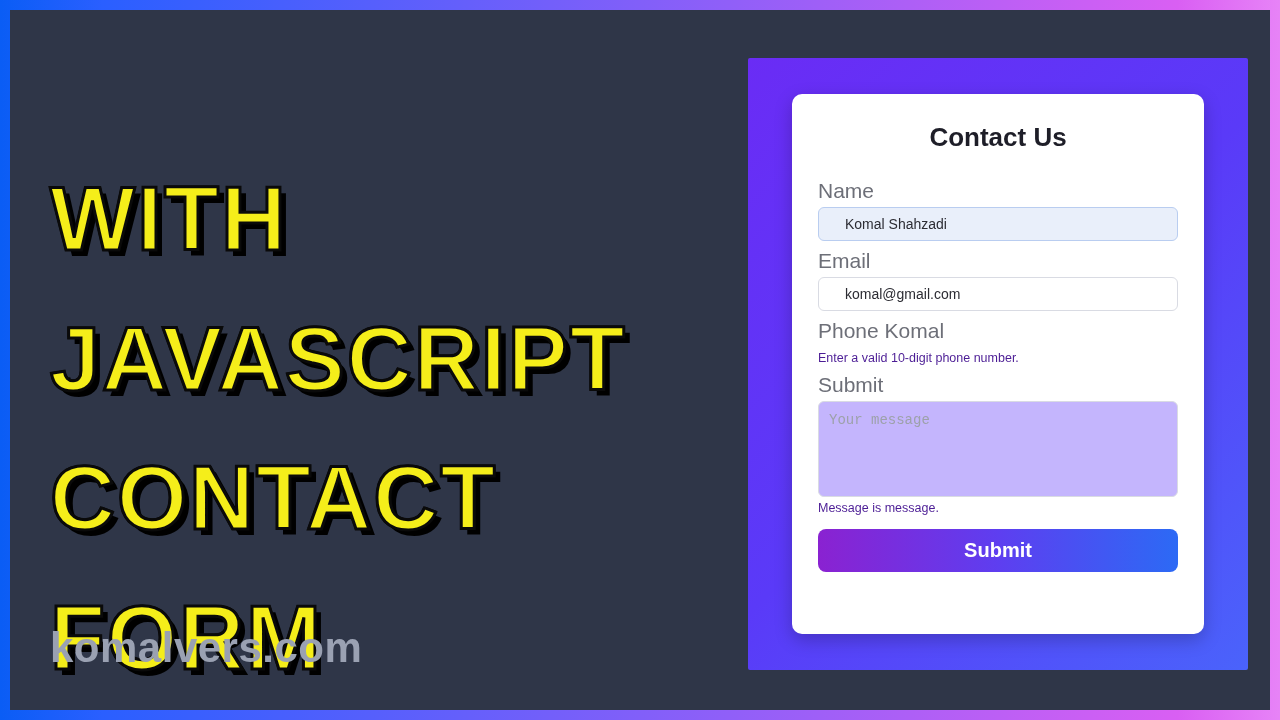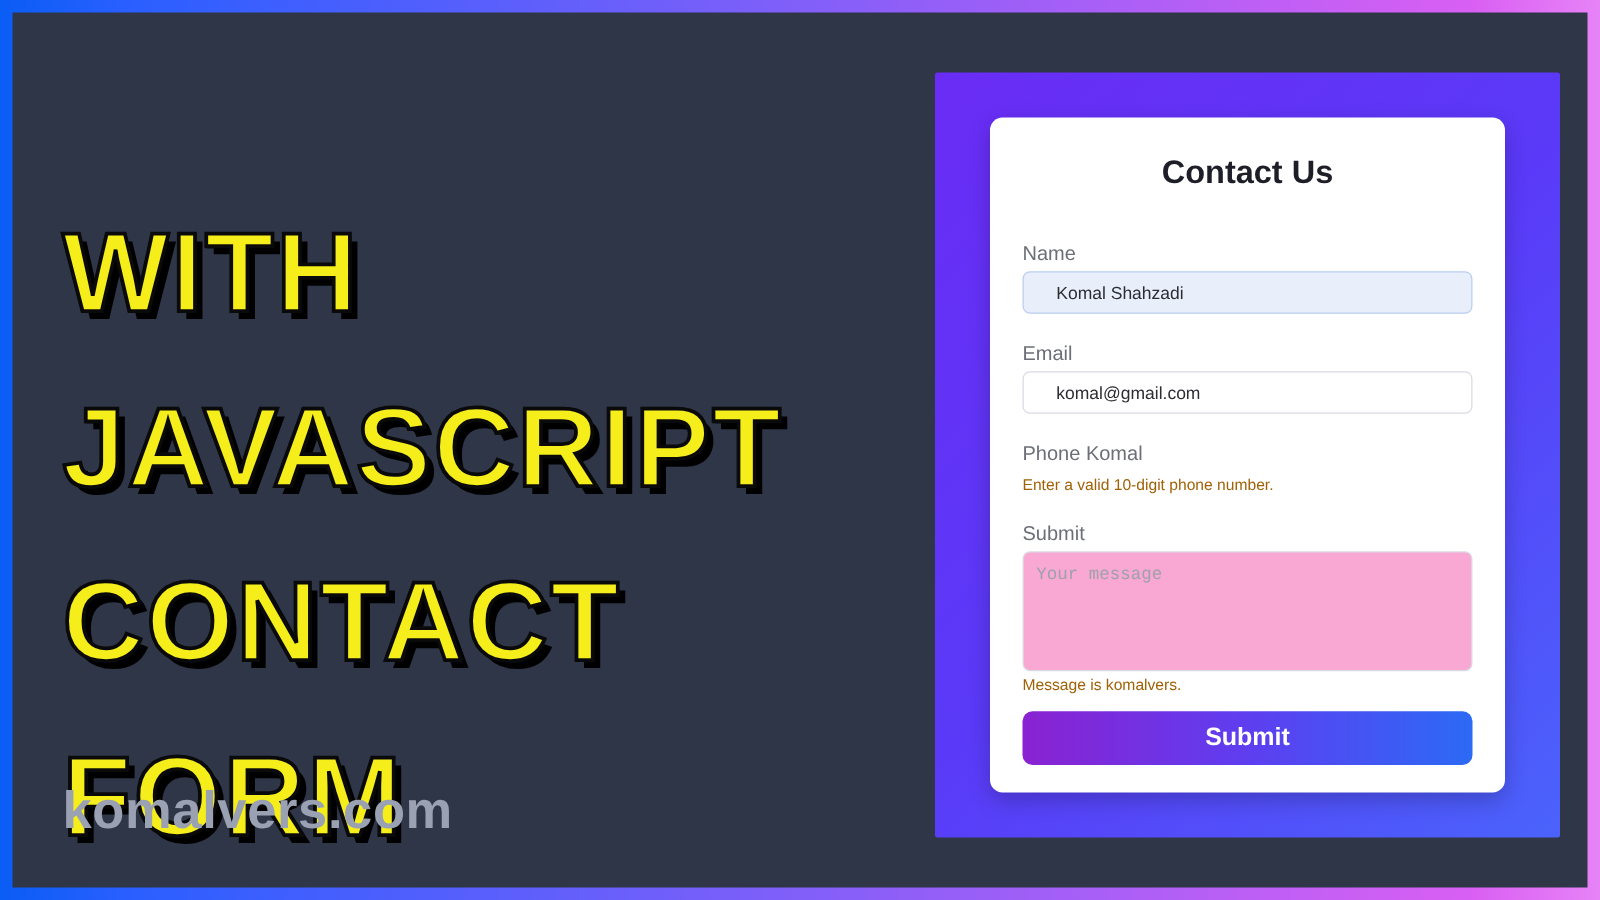--- a/index.html
+++ b/index.html
@@ -69,24 +69,24 @@
   }
   .card h2 {
     text-align: center;
     font-weight: 800;
     font-size: 26px;
     color: #1e1e28;
     margin-bottom: 18px;
     font-family: "Segoe UI", Arial, sans-serif;
   }
   .field-label {
-    font-size: 16px;
+    font-size: 21px;
     color: #6d6f78;
     margin-bottom: 4px;
-    margin-top: 24px;
+    margin-top: 8px;
     font-weight: 500;
   }
   .input {
     width: 100%;
     border: 1px solid #d9dbe3;
     border-radius: 6px;
     padding: 8px 26px;
     font-size: 14px;
     color: #2c2c33;
     background: #fff;
@@ -98,27 +98,27 @@
   }
   .textarea {
     width: 100%;
     height: 96px;
     border: 1px solid #d9dbe3;
     border-radius: 6px;
     padding: 10px;
     font-size: 14px;
     font-family: "Courier New", monospace;
     color: #2c2c33;
-    background: #f9a8d4;
+    background: #c4b5fd;
     resize: none;
     outline: none;
   }
   .textarea::placeholder { color: #9da1aa; }
   .err {
-    color: #a16207;
+    color: #4c1d95;
     font-size: 12.5px;
     margin-top: 4px;
     font-weight: 500;
   }
   .submit {
     margin-top: 14px;
     width: 100%;
     border: none;
     border-radius: 8px;
     padding: 10px 0;
@@ -151,18 +151,18 @@
       <input class="input focused" type="text" value="Komal Shahzadi" style="">
 
       <div class="field-label">Email</div>
       <input class="input" type="text" value="komal@gmail.com" style="">
 
       <div class="field-label">Phone Komal</div>
       <div class="err">Enter a valid 10-digit phone number.</div>
 
       <div class="field-label">Submit</div>
       <textarea class="textarea" placeholder="Your message" style=""></textarea>
-      <div class="err">Message is komalvers.</div>
+      <div class="err">Message is message.</div>
 
       <button class="submit">Submit</button>
     </div>
   </div>
 </div>
 
 </body></html>

